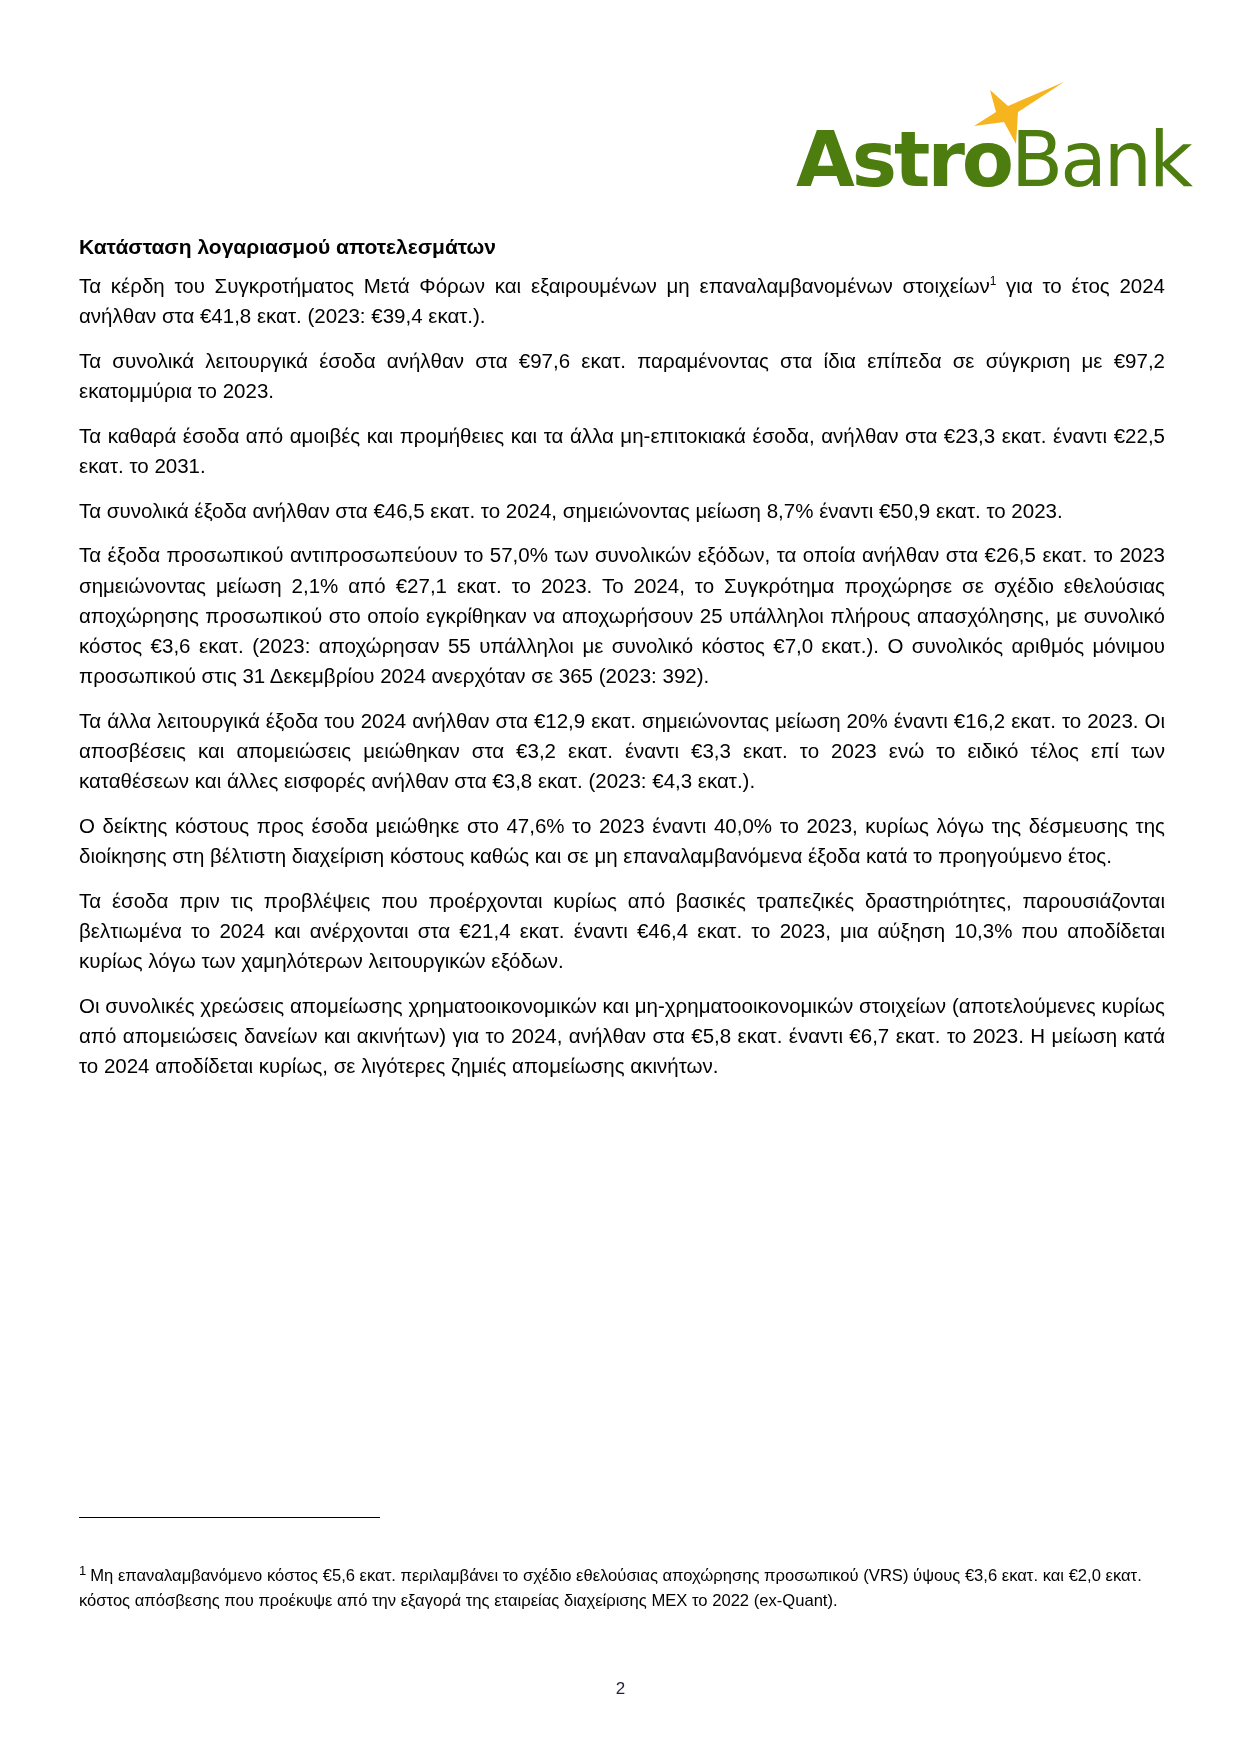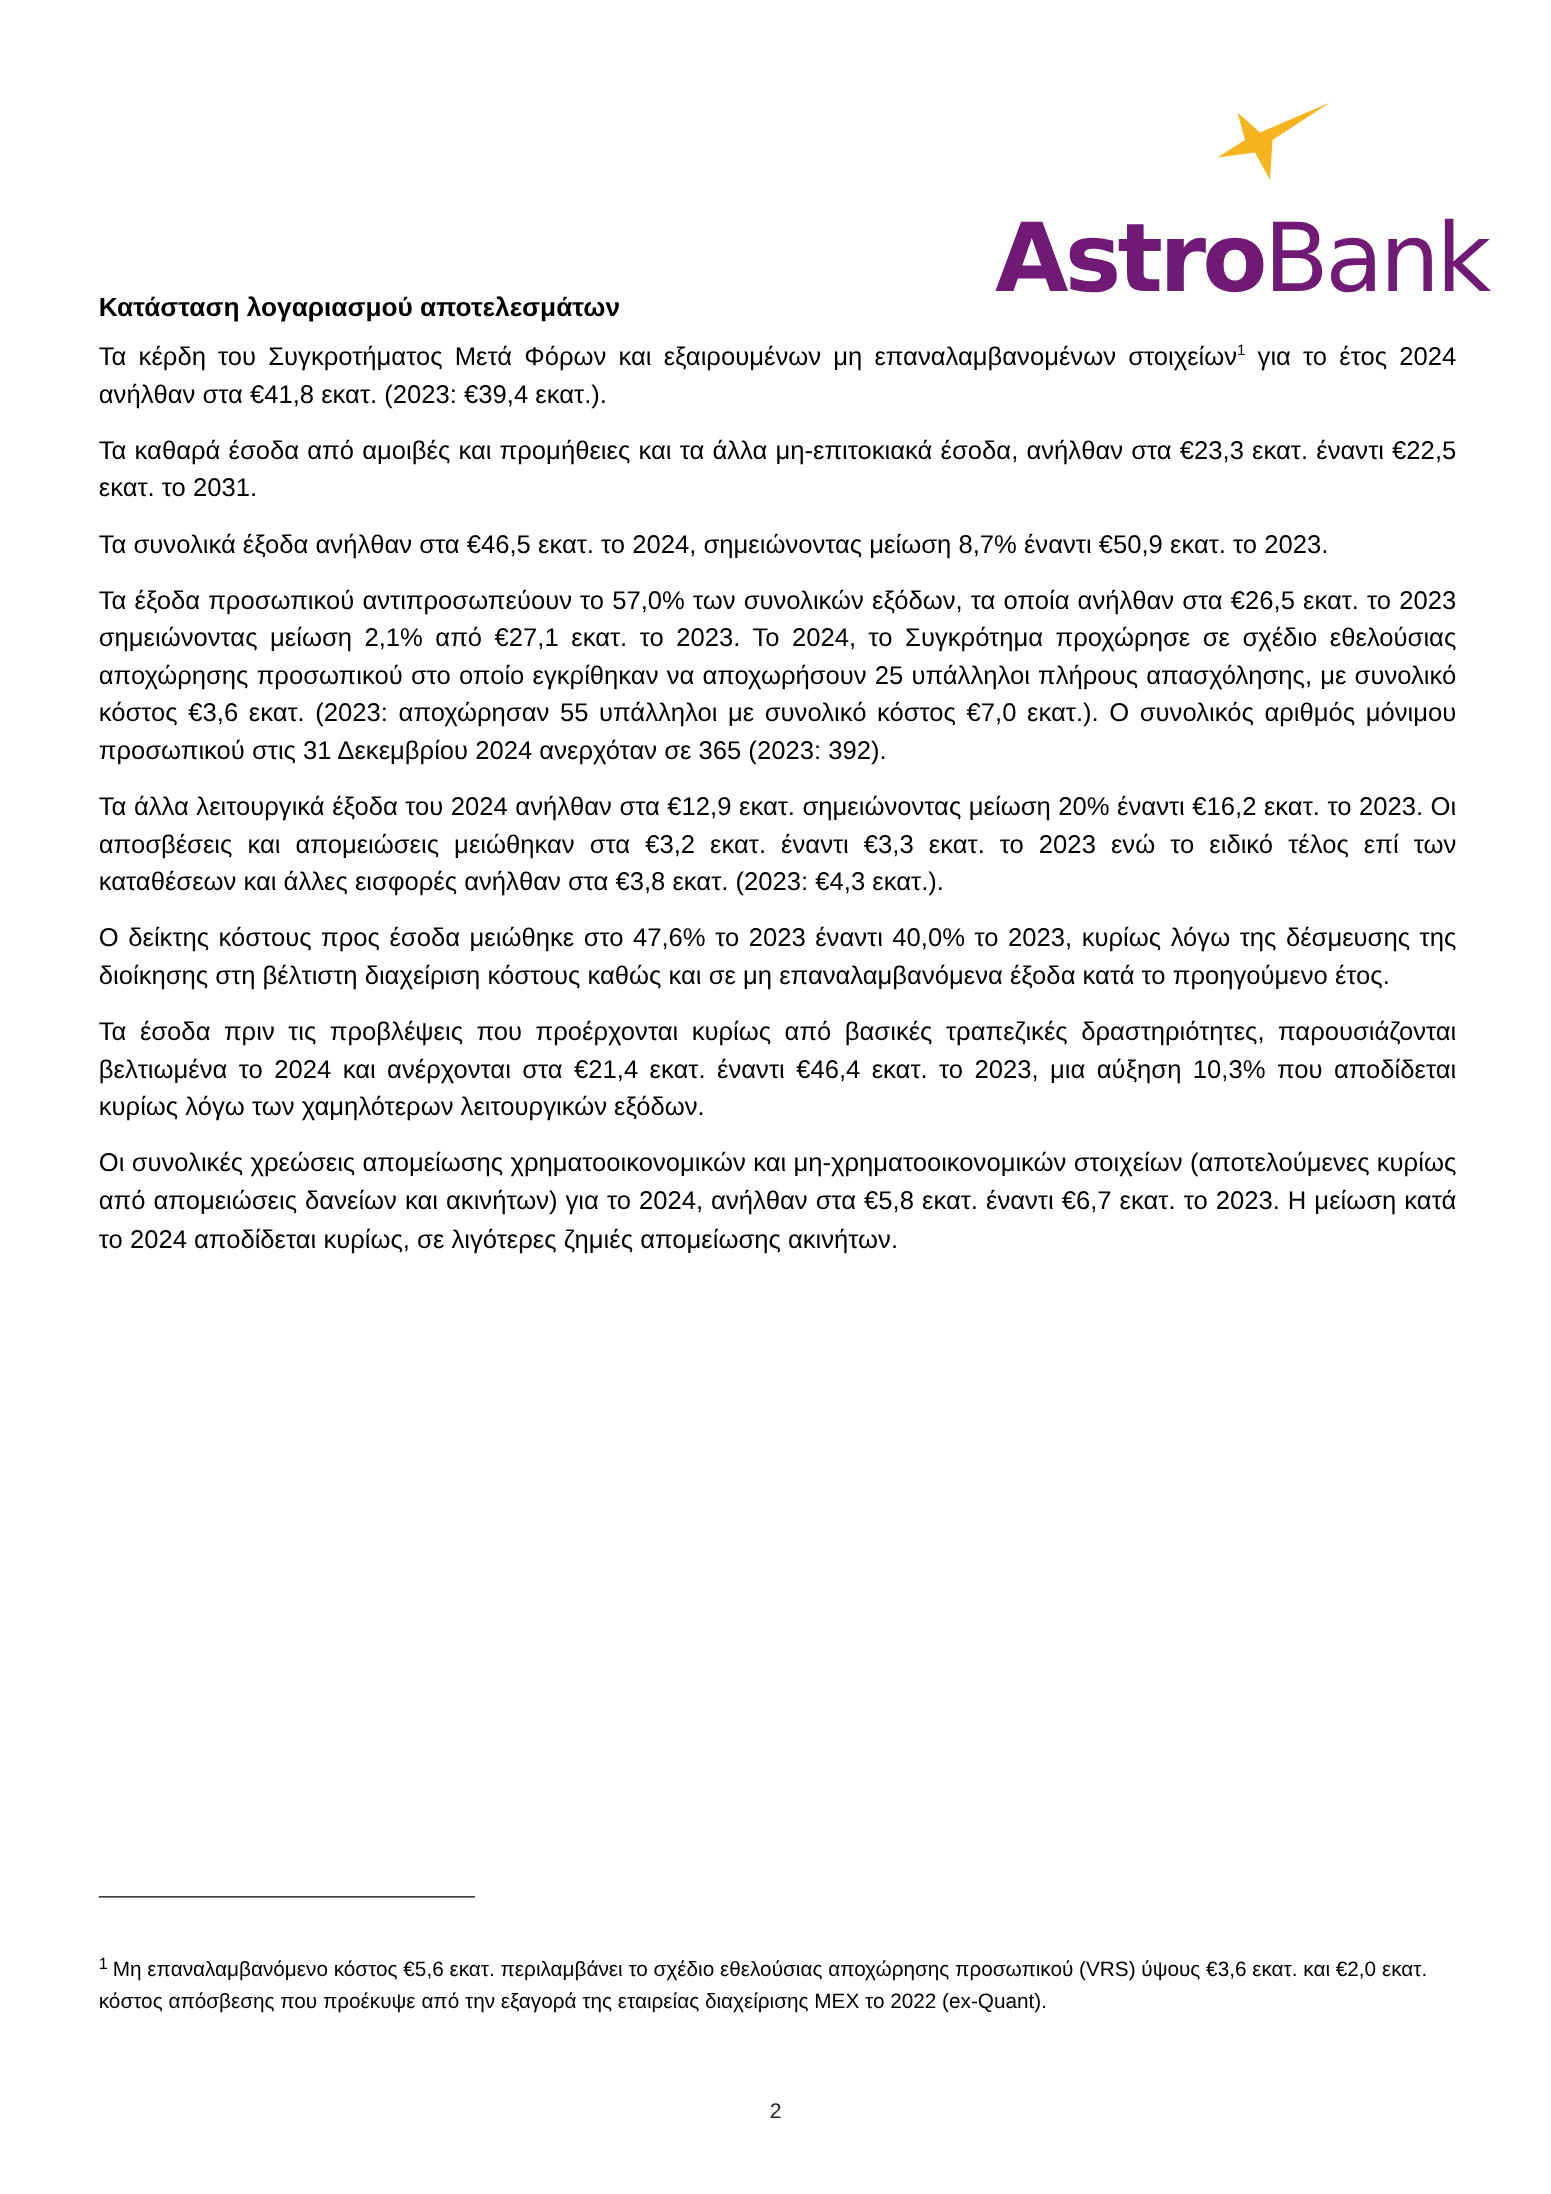--- a/index.html
+++ b/index.html
@@ -24,29 +24,30 @@
     .page-number { position: absolute; left: 0; width: 1241px; top: 1679px; text-align: center;
                    font-size: 17px; color: #231f3c; }
   </style>
 </head>
 <body>
 
 <div class="logo">
   <svg class="logo-star" viewBox="0 0 110 70">
     <polygon id="star-shape" points="108,0 62,30 60,62 48,40 18,44 40,30 34,8 52,24" fill="#f6b51e"></polygon>
   </svg>
-  <div class="logo-text" style="color: #701a75; margin-top: 47px;">
+  <div class="logo-text" style="color: #4d7c0f;">
     <span class="logo-astro">Astro</span><span class="logo-bank">Bank</span>
   </div>
 </div>
 
 <div class="content">
   <div class="heading">Κατάσταση λογαριασμού αποτελεσμάτων</div>
 
   <p class="para"><span>Τα κέρδη του Συγκροτήματος Μετά Φόρων και εξαιρουμένων μη επαναλαμβανομένων στοιχείων</span><sup>1</sup><span> για το έτος 2024 ανήλθαν στα €41,8 εκατ. (2023: €39,4 εκατ.).</span></p>
+  <p class="para">Τα συνολικά λειτουργικά έσοδα ανήλθαν στα €97,6 εκατ. παραμένοντας στα ίδια επίπεδα σε σύγκριση με €97,2 εκατομμύρια το 2023.</p>
   <p class="para">Τα καθαρά έσοδα από αμοιβές και προμήθειες και τα άλλα μη-επιτοκιακά έσοδα, ανήλθαν στα €23,3 εκατ. έναντι €22,5 εκατ. το 2031.</p>
   <p class="para">Τα συνολικά έξοδα ανήλθαν στα €46,5 εκατ. το 2024, σημειώνοντας μείωση 8,7% έναντι €50,9 εκατ. το 2023.</p>
   <p class="para">Τα έξοδα προσωπικού αντιπροσωπεύουν το 57,0% των συνολικών εξόδων, τα οποία ανήλθαν στα €26,5 εκατ. το 2023 σημειώνοντας μείωση 2,1% από €27,1 εκατ. το 2023. Το 2024, το Συγκρότημα προχώρησε σε σχέδιο εθελούσιας αποχώρησης προσωπικού στο οποίο εγκρίθηκαν να αποχωρήσουν 25 υπάλληλοι πλήρους απασχόλησης, με συνολικό κόστος €3,6 εκατ. (2023: αποχώρησαν 55 υπάλληλοι με συνολικό κόστος €7,0 εκατ.). Ο συνολικός αριθμός μόνιμου προσωπικού στις 31 Δεκεμβρίου 2024 ανερχόταν σε 365 (2023: 392).</p>
   <p class="para">Τα άλλα λειτουργικά έξοδα του 2024 ανήλθαν στα €12,9 εκατ. σημειώνοντας μείωση 20% έναντι €16,2 εκατ. το 2023. Οι αποσβέσεις και απομειώσεις μειώθηκαν στα €3,2 εκατ. έναντι €3,3 εκατ. το 2023 ενώ το ειδικό τέλος επί των καταθέσεων και άλλες εισφορές ανήλθαν στα €3,8 εκατ. (2023: €4,3 εκατ.).</p>
   <p class="para">Ο δείκτης κόστους προς έσοδα μειώθηκε στο 47,6% το 2023 έναντι 40,0% το 2023, κυρίως λόγω της δέσμευσης της διοίκησης στη βέλτιστη διαχείριση κόστους καθώς και σε μη επαναλαμβανόμενα έξοδα κατά το προηγούμενο έτος.</p>
   <p class="para">Τα έσοδα πριν τις προβλέψεις που προέρχονται κυρίως από βασικές τραπεζικές δραστηριότητες, παρουσιάζονται βελτιωμένα το 2024 και ανέρχονται στα €21,4 εκατ. έναντι €46,4 εκατ. το 2023, μια αύξηση 10,3% που αποδίδεται κυρίως λόγω των χαμηλότερων λειτουργικών εξόδων.</p>
   <p class="para">Οι συνολικές χρεώσεις απομείωσης χρηματοοικονομικών και μη-χρηματοοικονομικών στοιχείων (αποτελούμενες κυρίως από απομειώσεις δανείων και ακινήτων) για το 2024, ανήλθαν στα €5,8 εκατ. έναντι €6,7 εκατ. το 2023. Η μείωση κατά το 2024 αποδίδεται κυρίως, σε λιγότερες ζημιές απομείωσης ακινήτων.</p>
 </div>
 
 <div class="fn-rule"></div>

